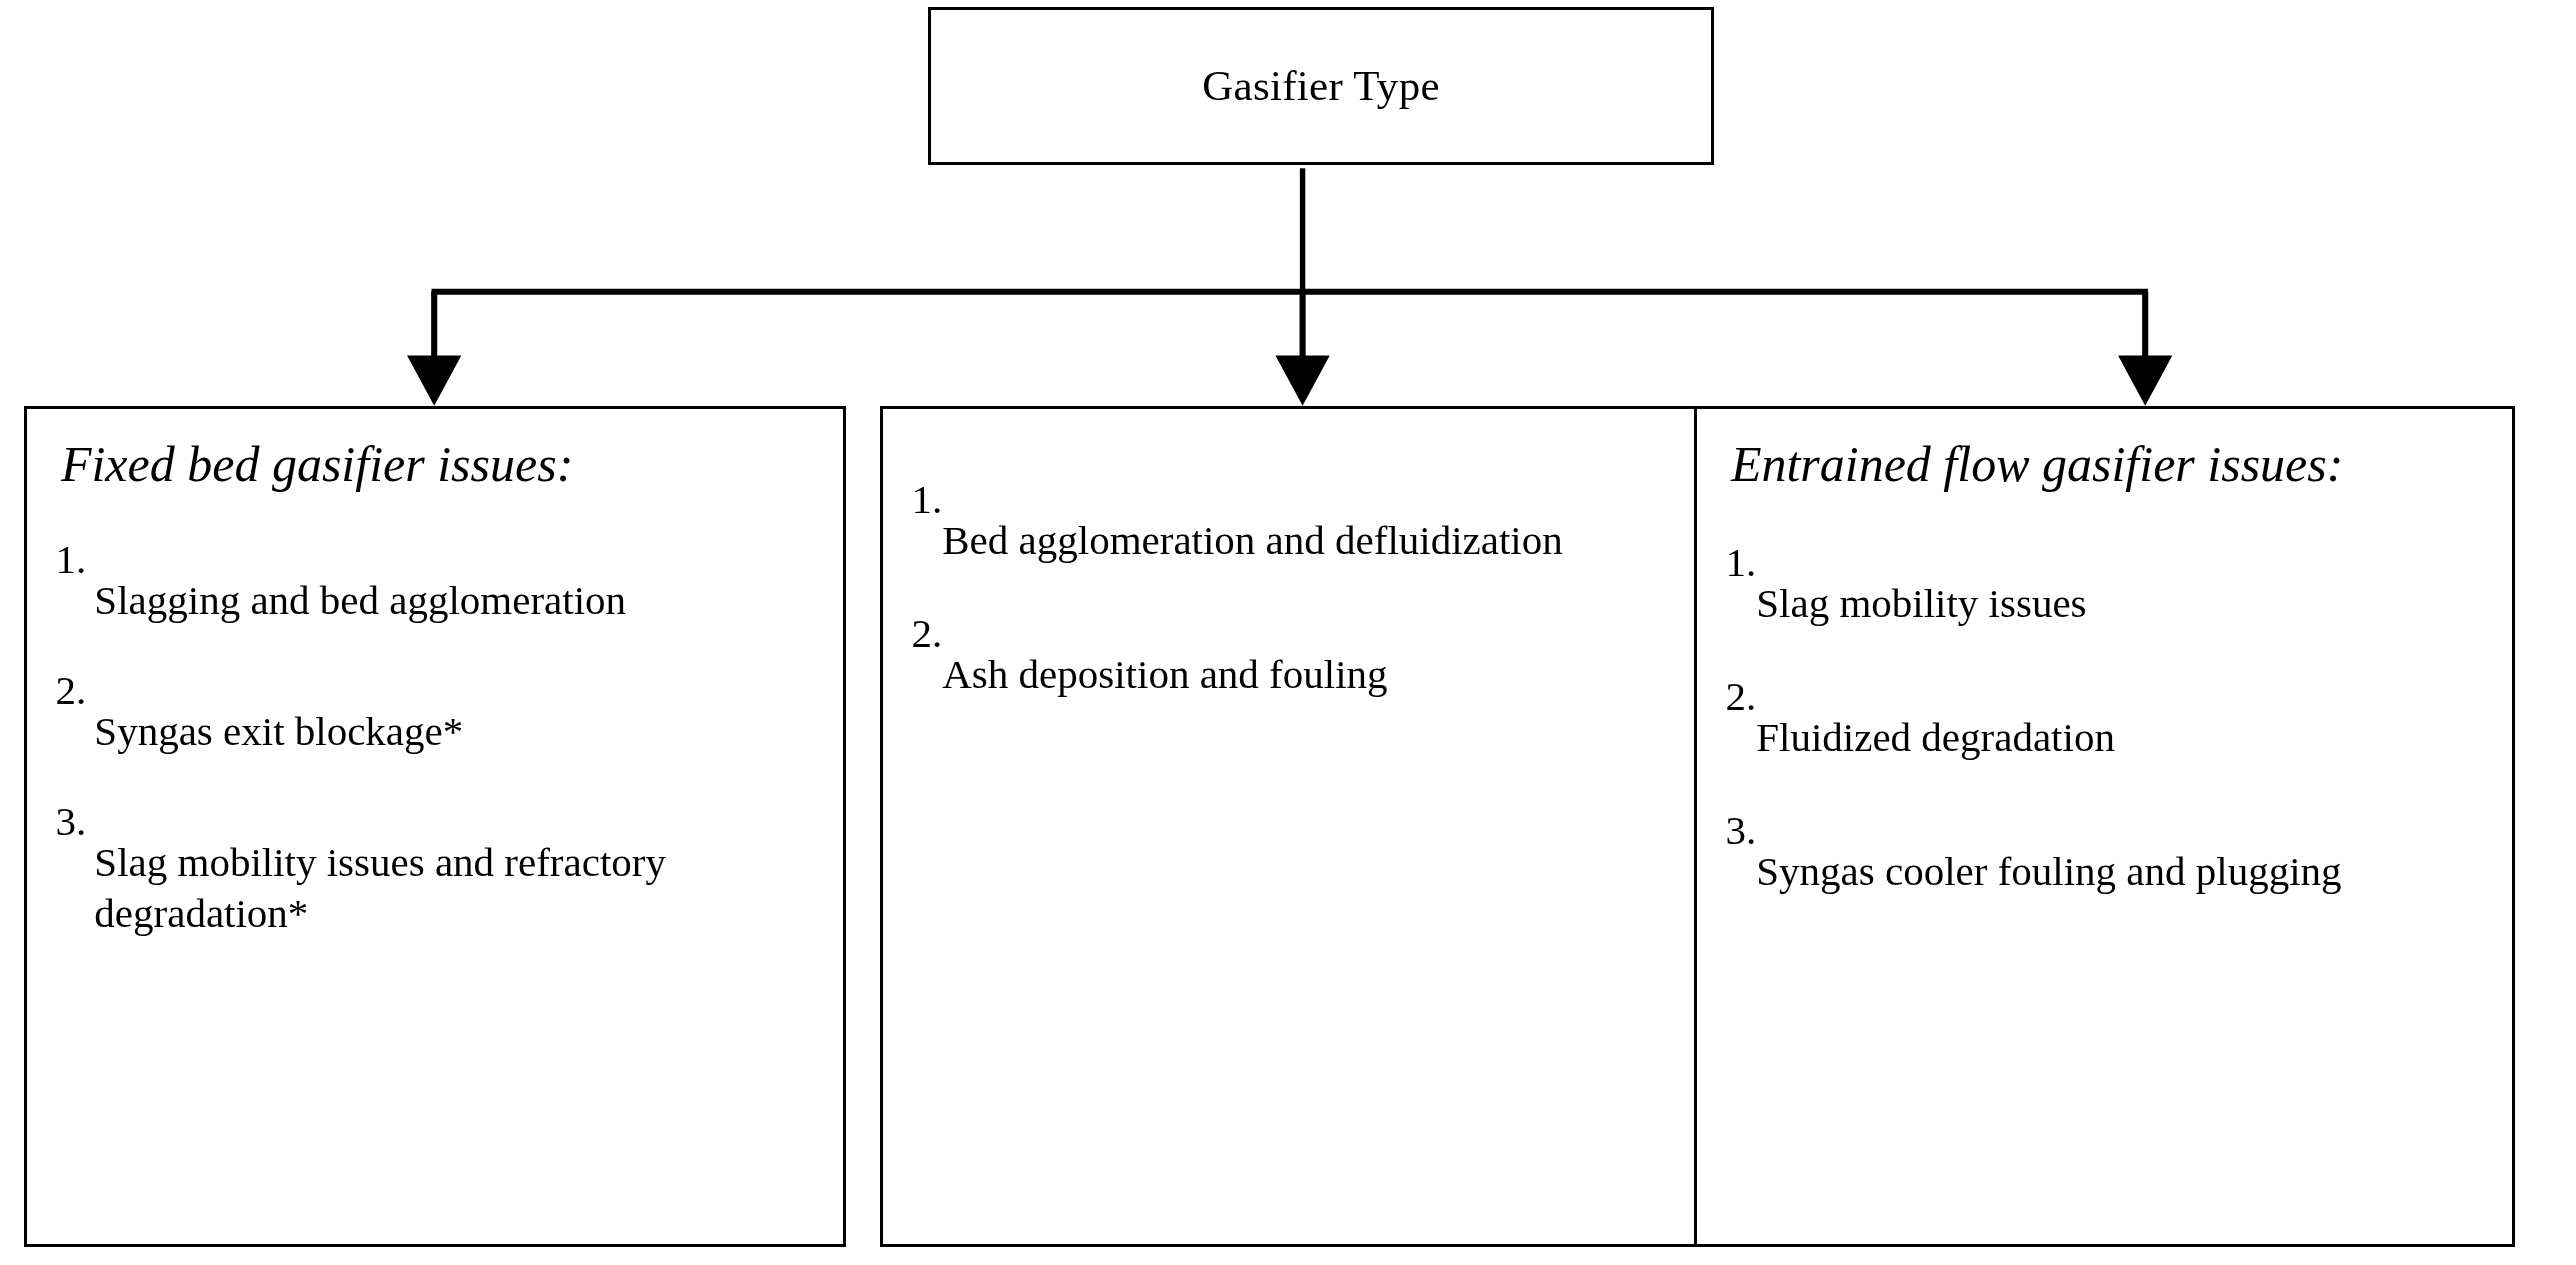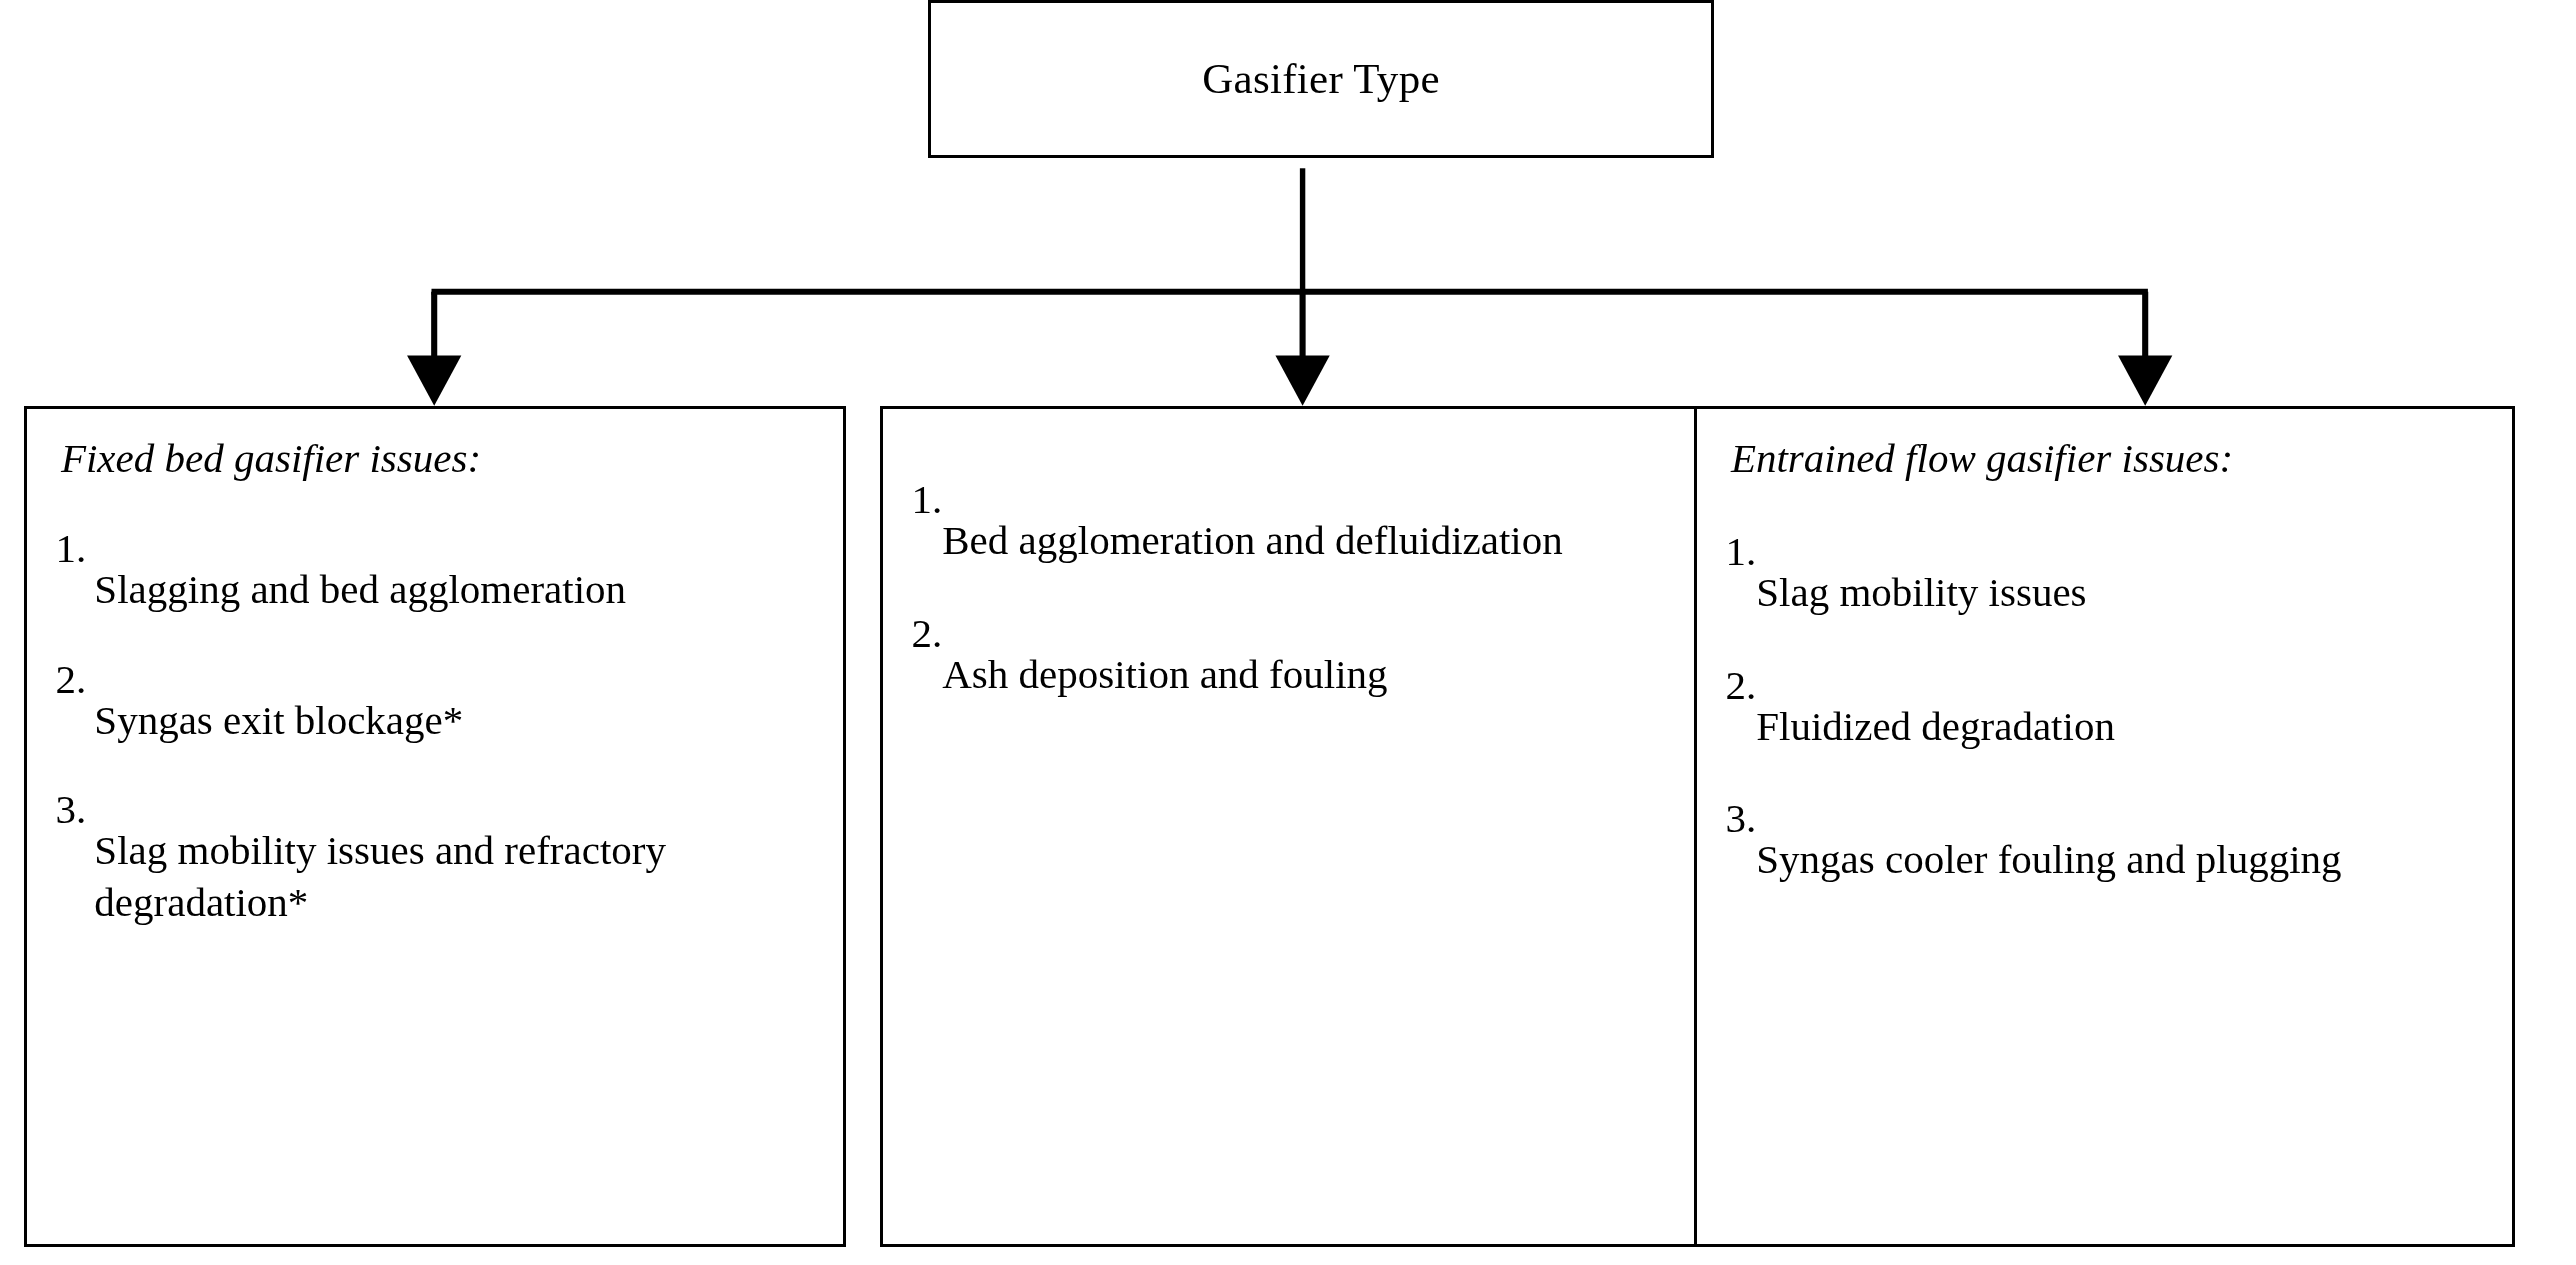--- a/index.html
+++ b/index.html
@@ -21,21 +21,21 @@
   
   .box {
     position: absolute;
     box-sizing: border-box;
     border: 3.4px solid #000000;
     background: #ffffff;
   }
 
   #root-box {
     left: 928px;
-    top: 0;
+    top: 7px;
     width: 786px;
     height: 158px;
     display: flex;
     align-items: center;
     justify-content: center;
   }
   #root-box .root-label {
     font-size: 43px;
     line-height: 1.1;
     letter-spacing: 0.3px;
@@ -46,21 +46,21 @@
     top: 406px;
     height: 841px;
     padding: 24.4px 20.4px 13.6px 28.5px;
   }
   #leaf-box-0 { left: 24px;   width: 822px; }
   #leaf-box-1 { left: 880px; width: 821px; }
   #leaf-box-2 { left: 1694px; width: 821px; }
 
   .leaf-heading {
     font-style: italic;
-    font-size: 41px;
+    font-size: 50px;
     line-height: 1.26;
     margin: 0 0 0 5.4px;
     white-space: pre-line;
   }
 
   .leaf-list {
     list-style: none;
     margin: 0;
     padding: 0;
   }

